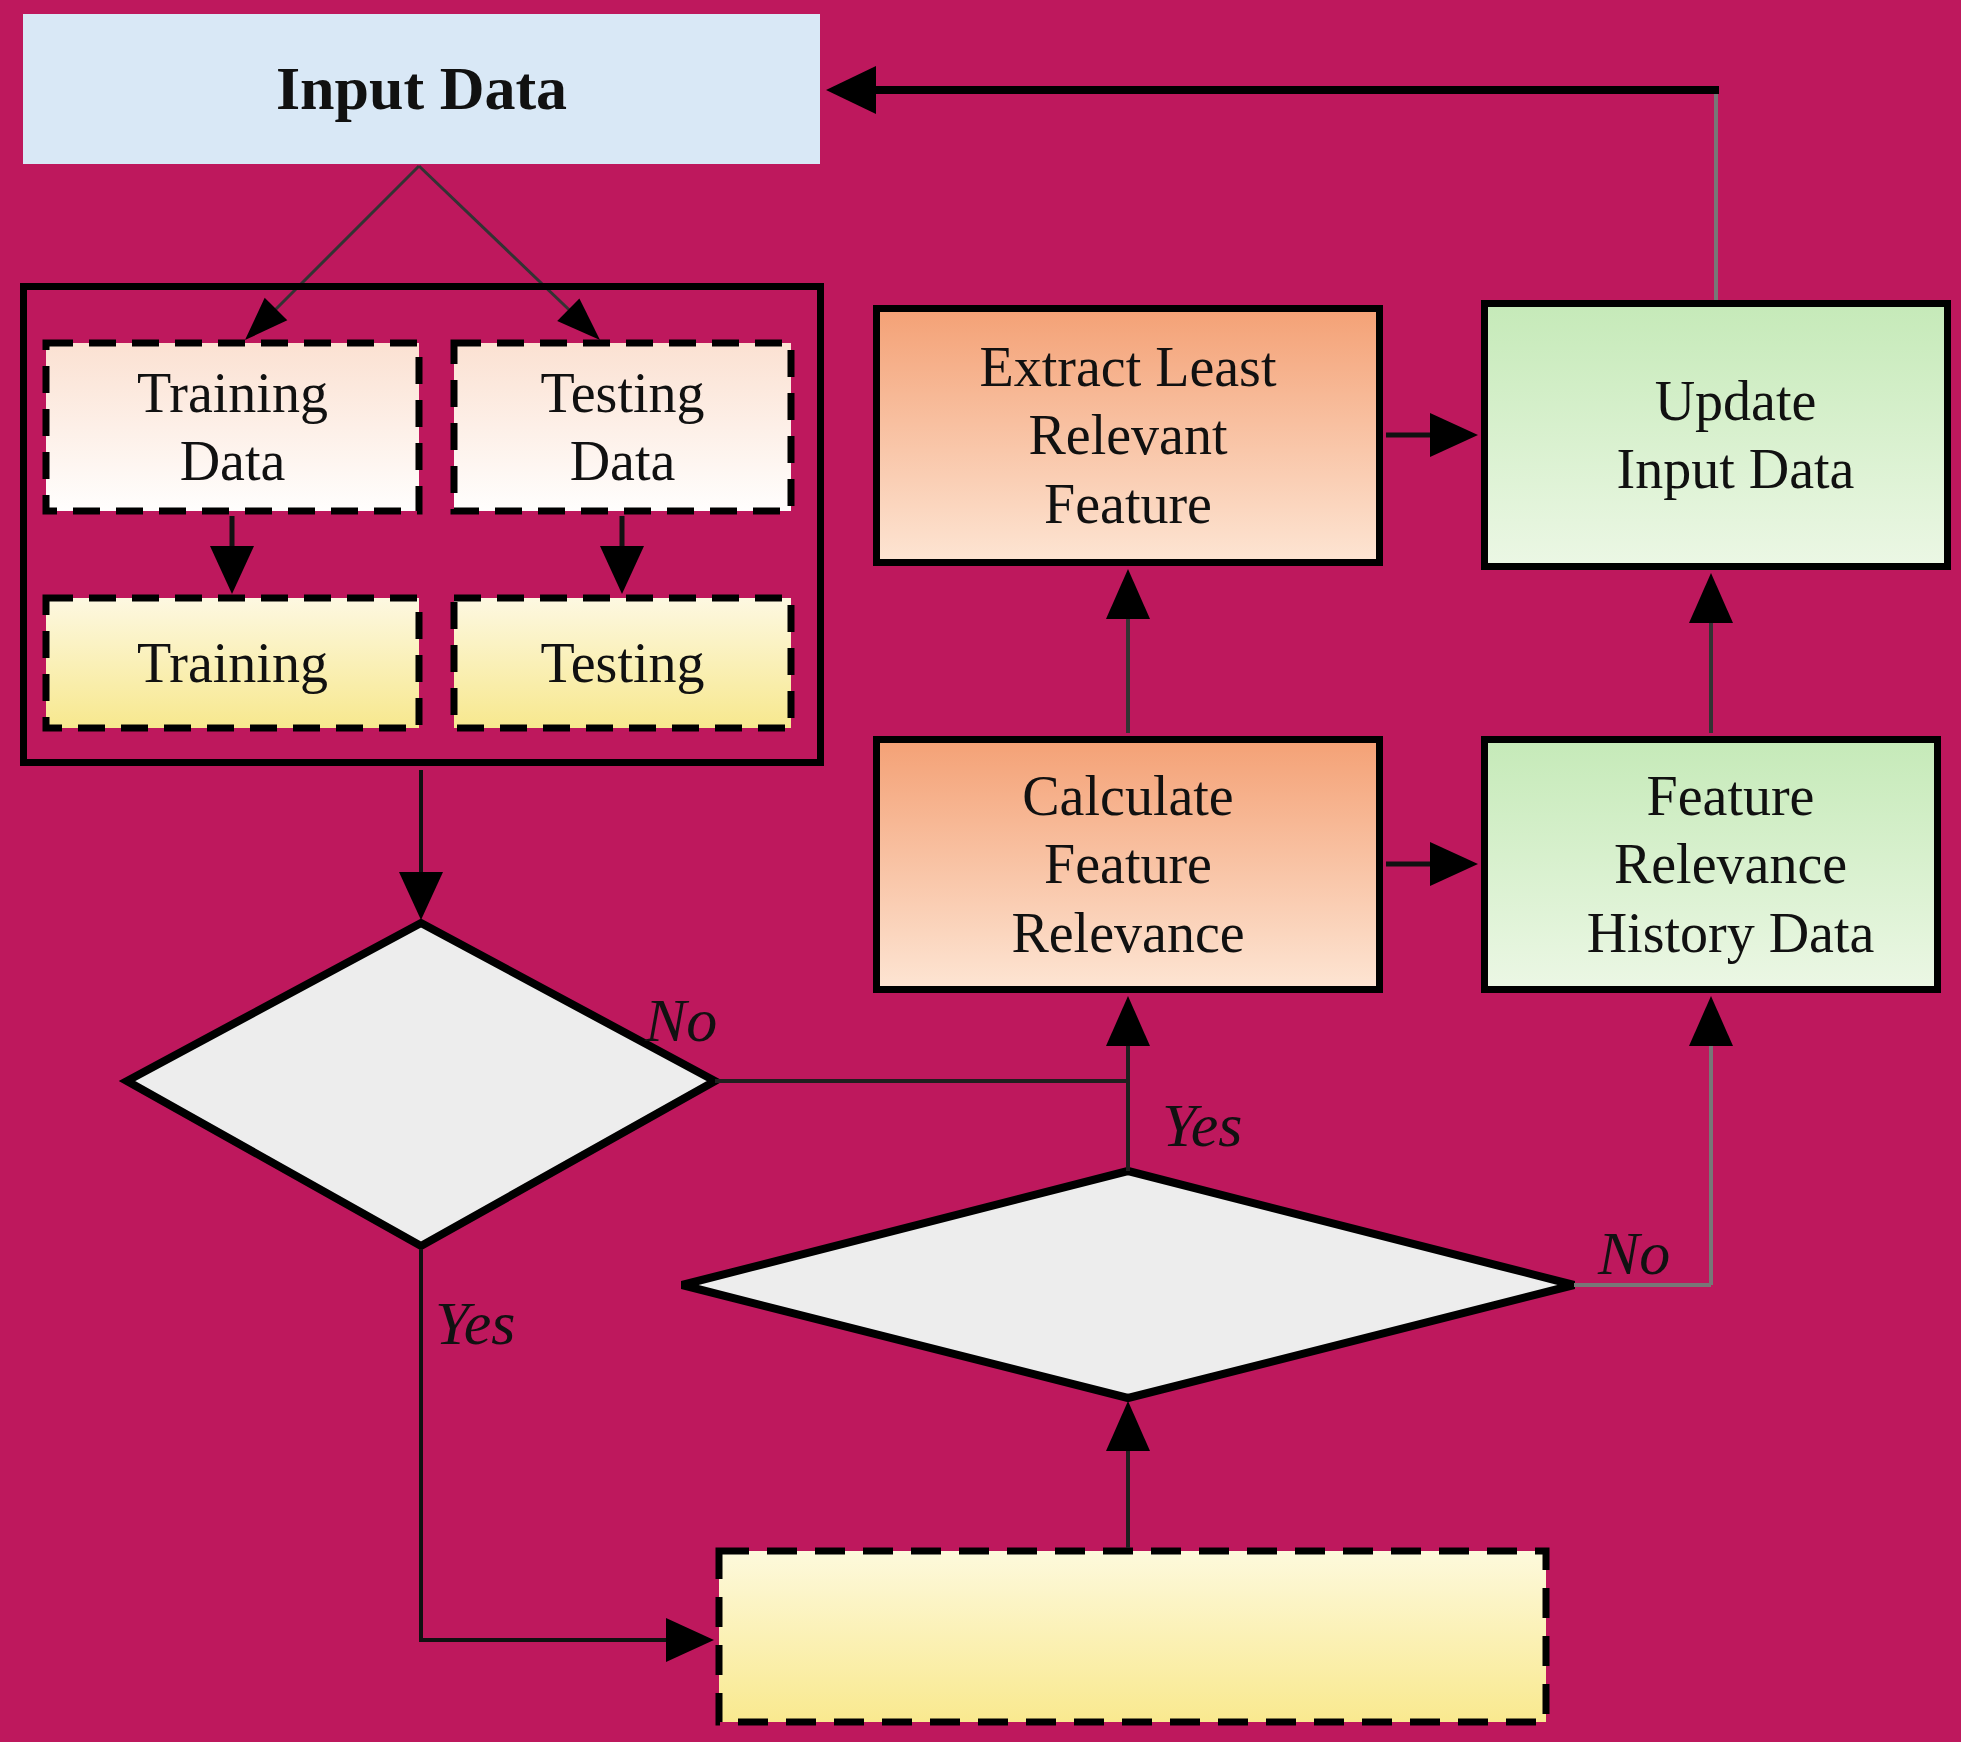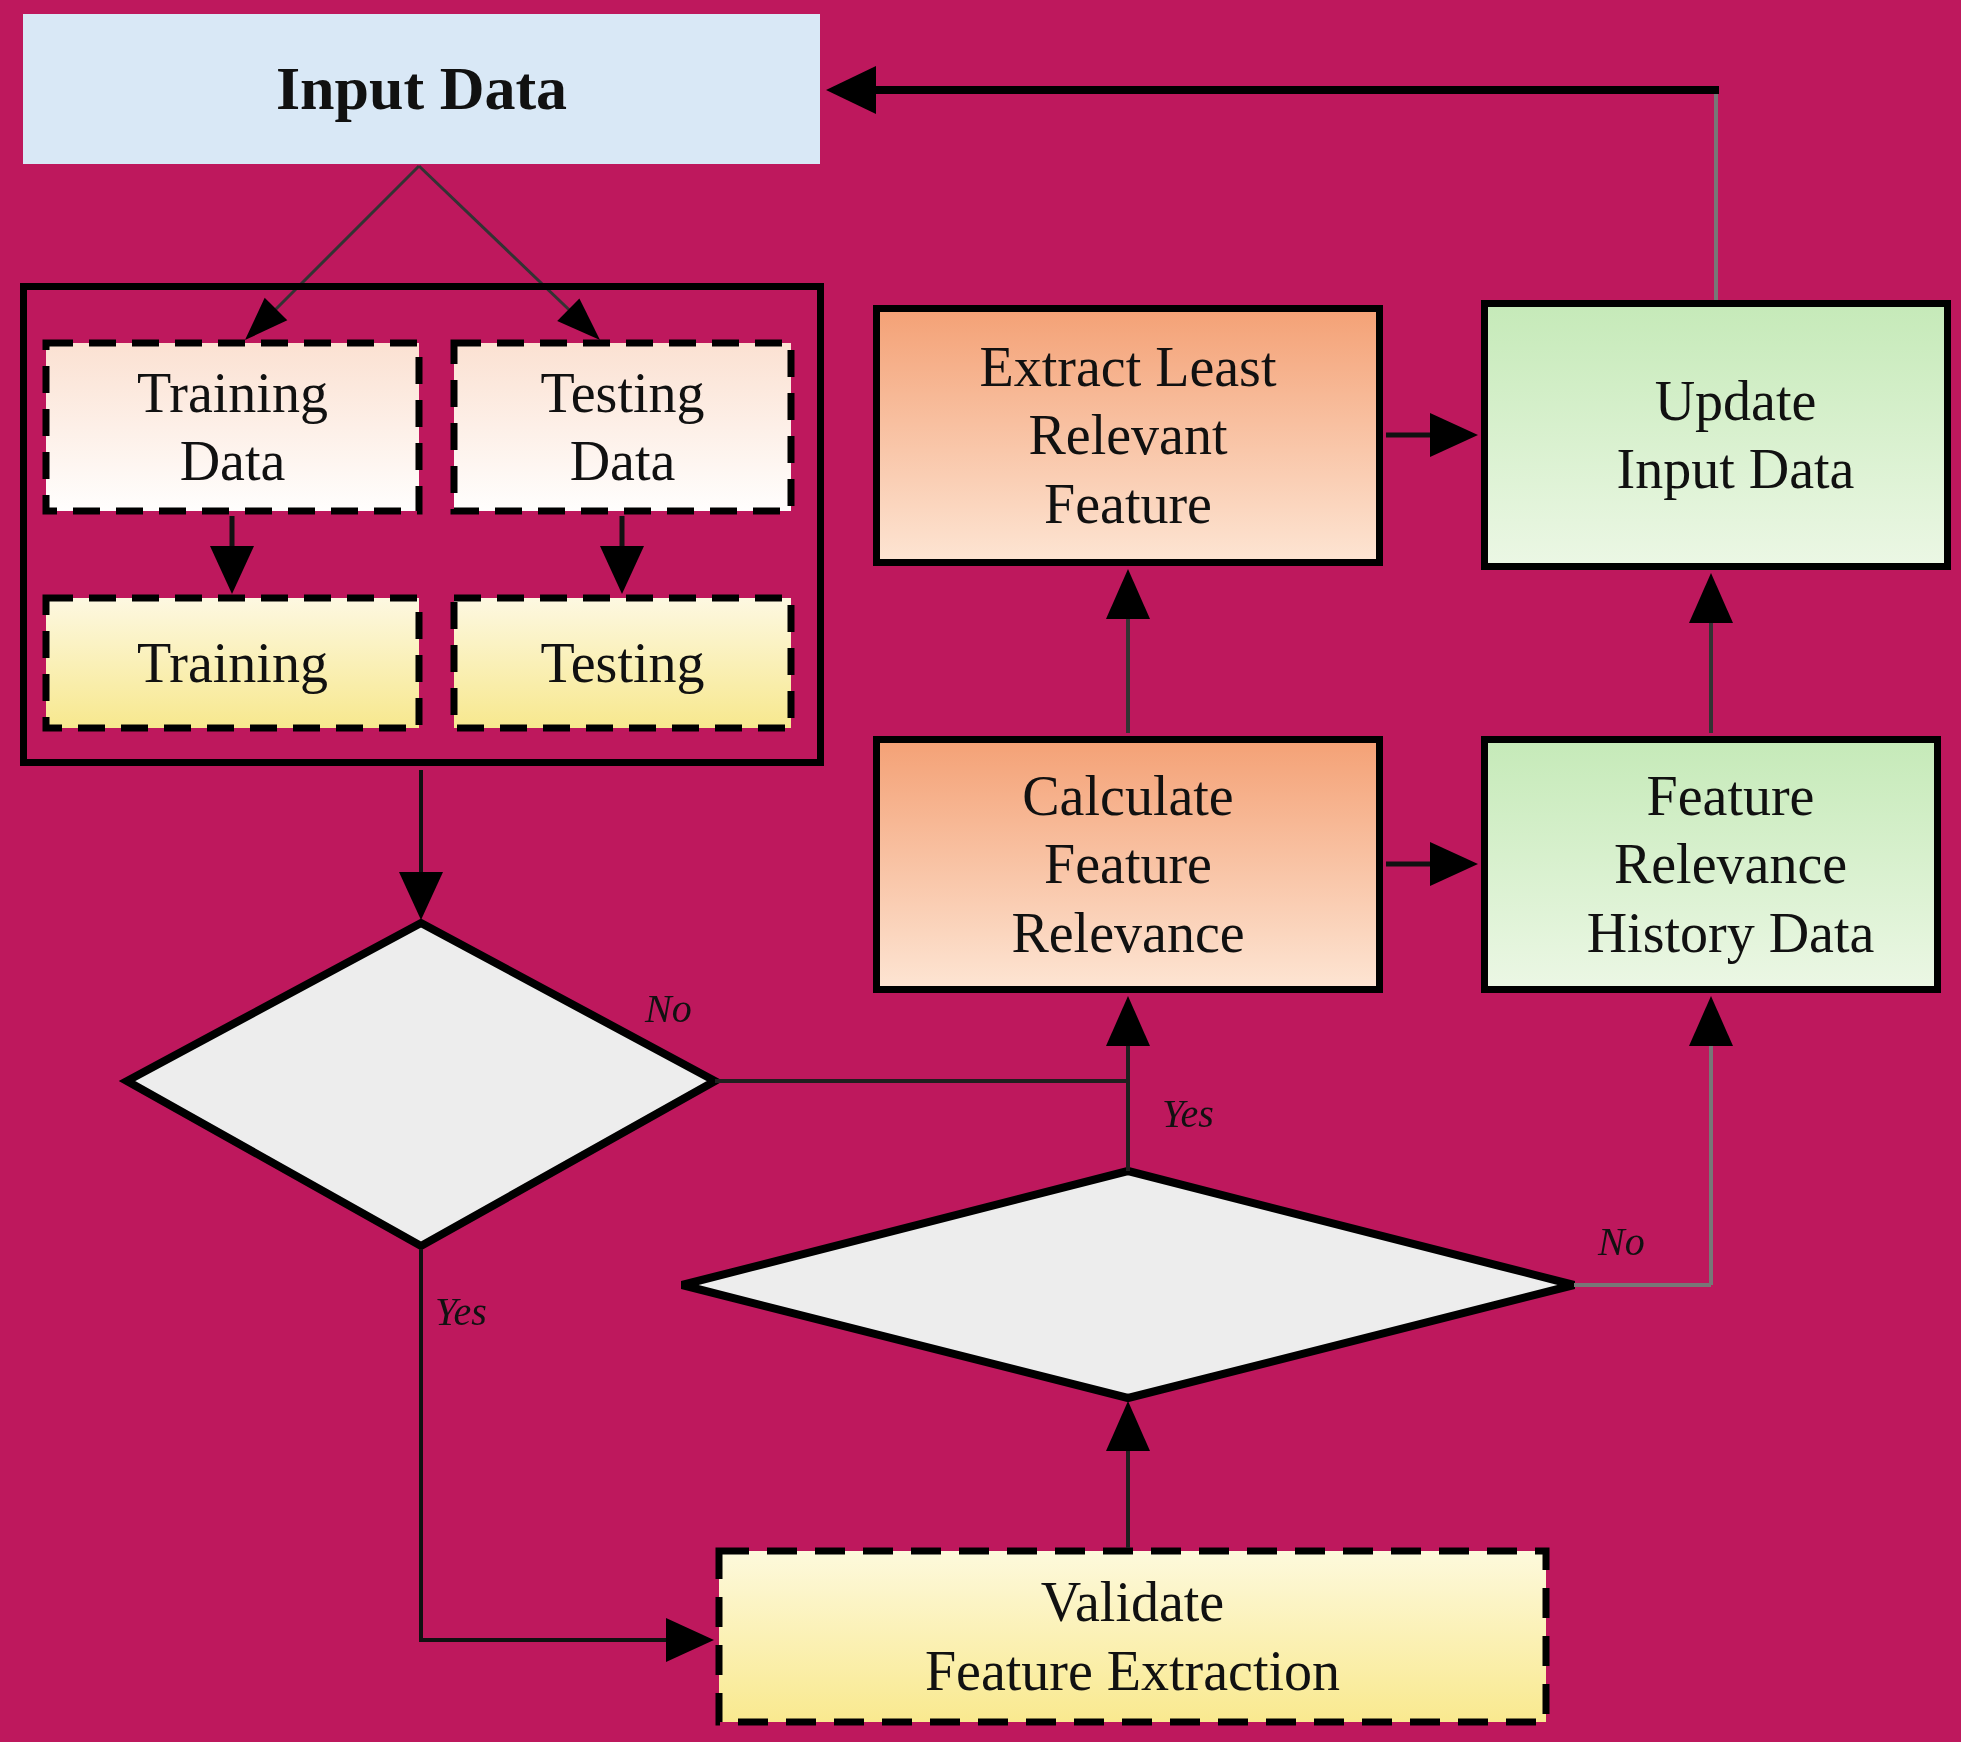--- a/index.html
+++ b/index.html
@@ -15,21 +15,21 @@
     text-align:center; font-size:56px; line-height:1.22;
     white-space:pre-line; color:#111;
   }
   .solid { border:7px solid #000; }
   .input-hdr { background:var(--blue,#d9e8f6); font-weight:bold; font-size:62px; }
   .salmon { background:linear-gradient(to bottom, var(--salmon_top,#f4a277), var(--salmon_bottom,#fde4d2)); }
   .green  { background:linear-gradient(to bottom, var(--green_top,#c6eab9), var(--green_bottom,#ebf7e4));padding-left:39px; }
   .container-frame { border:7px solid #000; background:transparent; }
   .ghost { background:transparent; }
   .edge-label {
-    position:absolute; z-index:3; font-style:italic; font-size:40px;
+    position:absolute; z-index:3; font-style:italic; font-size:62px;
     font-family:"Liberation Serif","DejaVu Serif",serif; color:#111;
   }
   .diamond-label { background:transparent; }
 </style>
 </head>
 <body>
 
 <div id="stage">
 
   <svg id="connector-layer" width="1961" height="1742" viewBox="0 0 1961 1742">
@@ -119,21 +119,19 @@
   <div class="box solid green" style="left:1481px; top:300px; width:470px; height:270px;">Update
 Input Data</div>
   <div class="box solid salmon" style="left:873px; top:736px; width:510px; height:257px;">Calculate
 Feature
 Relevance</div>
   <div class="box solid green" style="left:1481px; top:736px; width:460px; height:257px;">Feature
 Relevance
 History Data</div>
 
 
-  <div class="box ghost" style="left:719px; top:1551px; width:827px; height:171px;">Validate
-Feature Extraction</div>
 
   <div class="edge-label" style="left:645px; top:985px;">No</div>
   <div class="edge-label" style="left:435px; top:1288px;">Yes</div>
   <div class="edge-label" style="left:1162px; top:1090px;">Yes</div>
   <div class="edge-label" style="left:1598px; top:1218px;">No</div>
 
 </div>
 
 </body></html>

